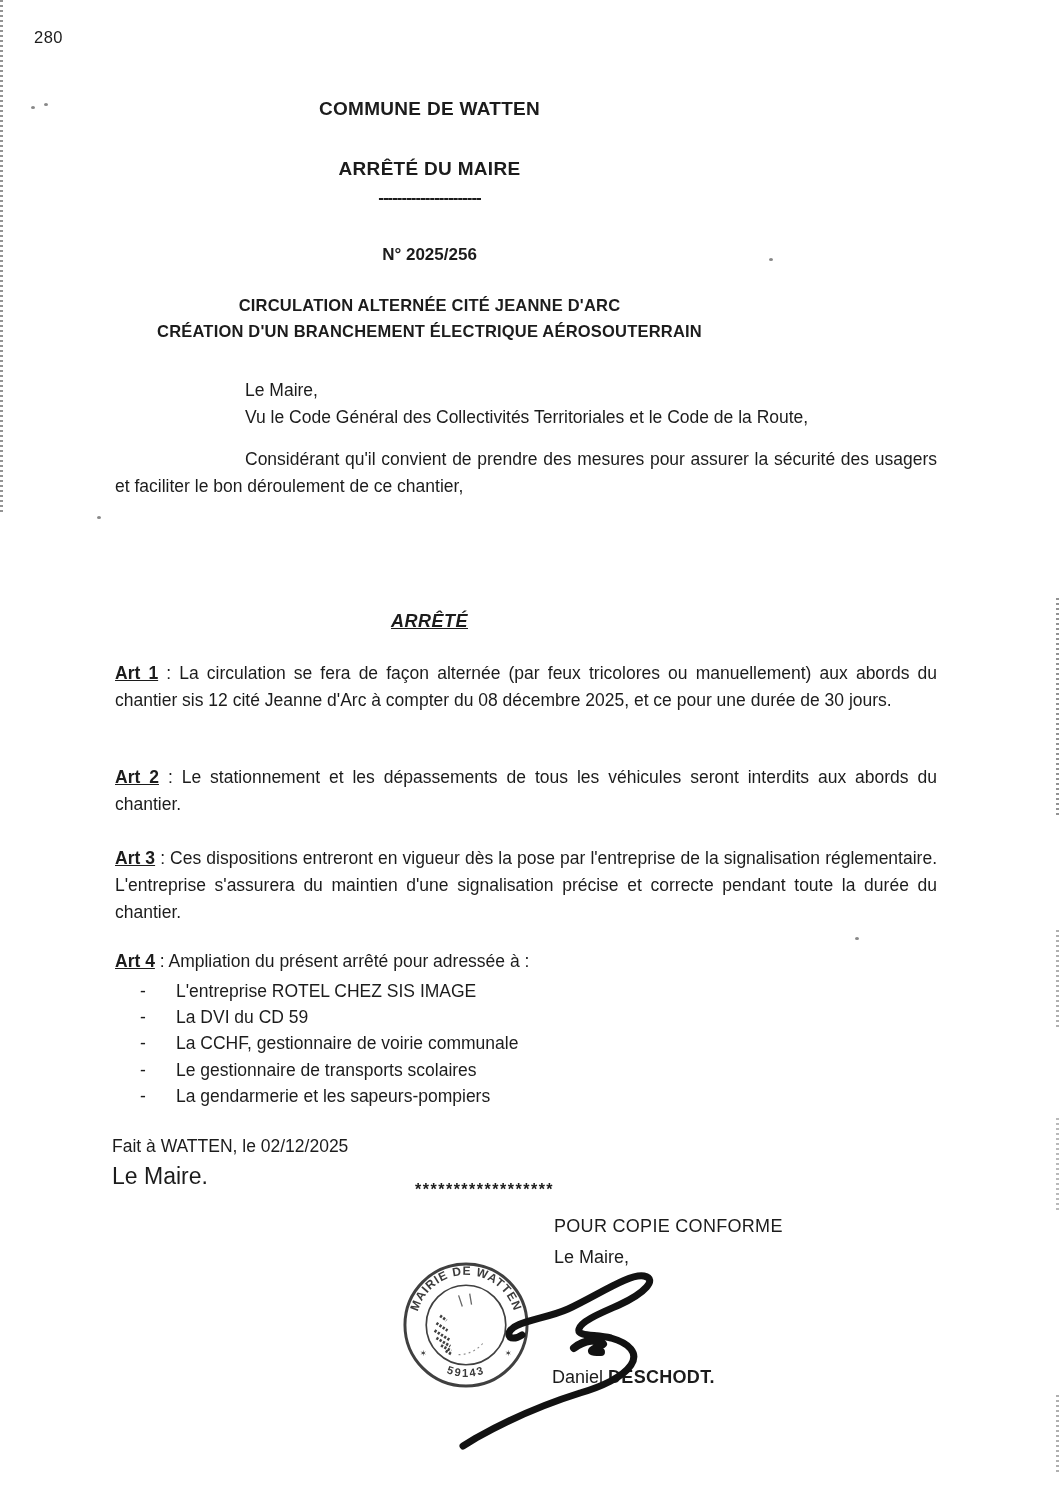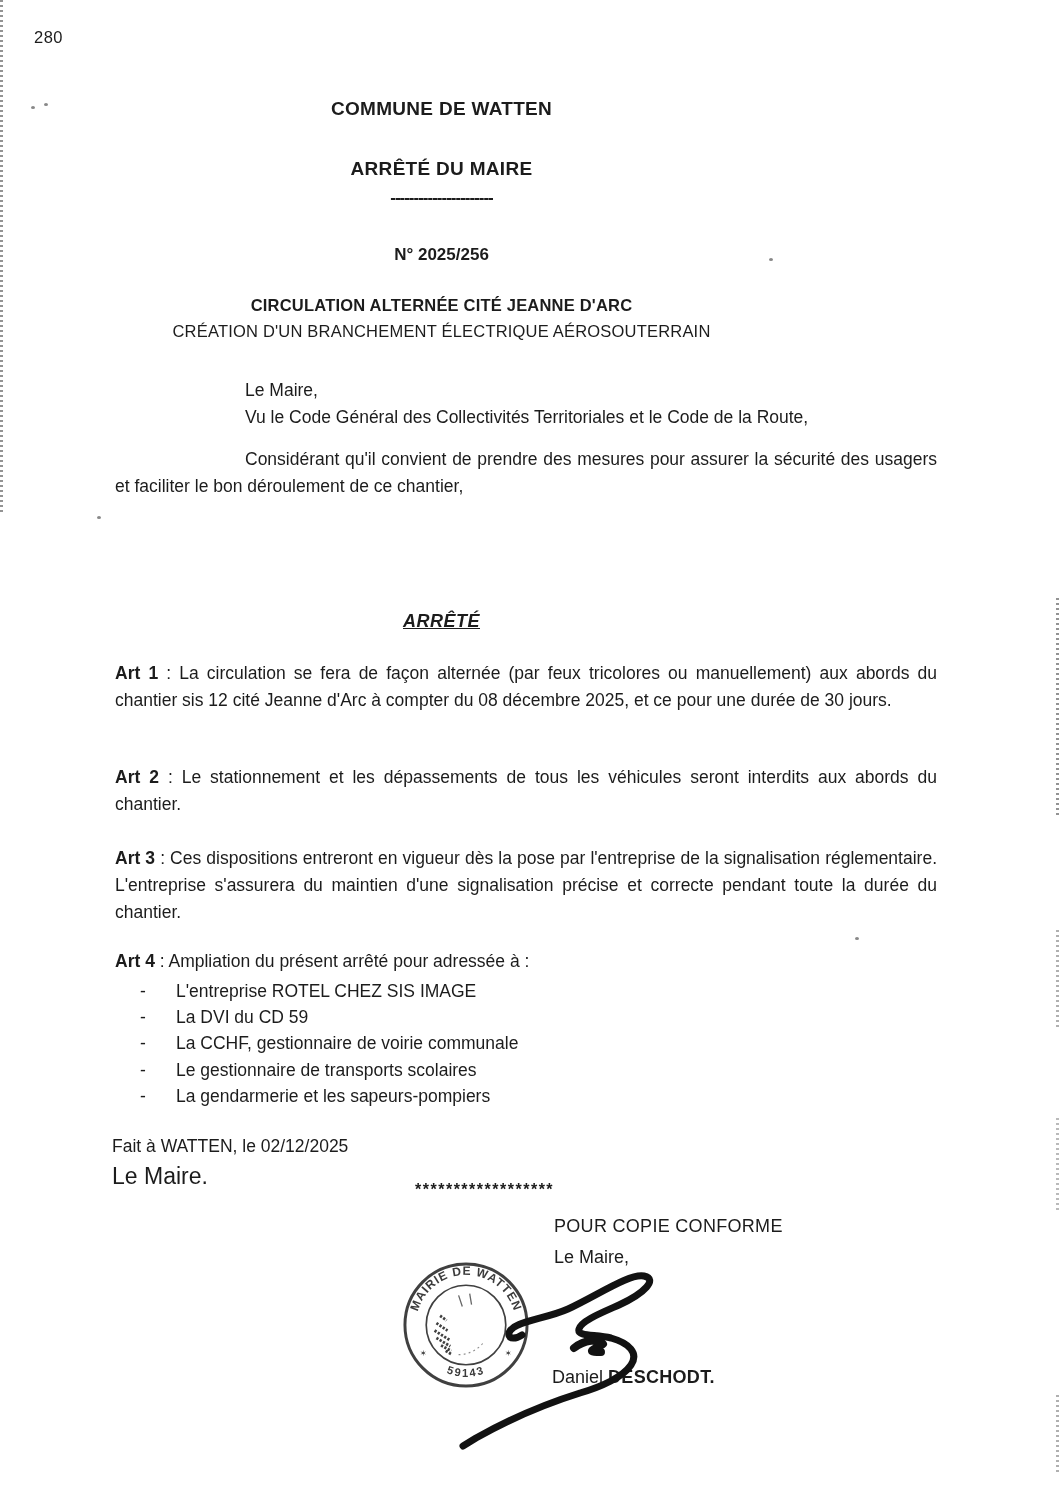--- a/index.html
+++ b/index.html
@@ -2,37 +2,37 @@
 <html><head>
 <meta charset="utf-8">
 <style>
   html,body{margin:0;padding:0;}
   body{
     width:1059px;height:1497px;position:relative;background:#ffffff;
     font-family:"Liberation Sans", sans-serif;color:#1c1c1c;overflow:hidden;
     -webkit-font-smoothing:none;
   }
   .abs{position:absolute;}
-  .center{left:12px;width:859px;text-align:center;}
+  .center{left:0;width:859px;text-align:center;}
   .body-text{font-size:17.5px;line-height:27px;}
   .page-num{left:34px;top:28px;font-size:16.5px;letter-spacing:.5px;text-align:center;}
   .h-commune{top:98px;font-size:19px;font-weight:bold;letter-spacing:.3px;}
   .h-arrete{top:158px;font-size:19px;font-weight:bold;letter-spacing:.3px;}
   .h-dashes{top:188px;font-size:17px;font-weight:bold;letter-spacing:-1px;}
   .h-numero{top:245px;font-size:17px;font-weight:bold;}
   .h-subject1{top:296px;font-size:16.5px;font-weight:bold;letter-spacing:.2px;}
-  .h-subject2{top:322px;font-size:16.5px;font-weight:normal;letter-spacing:.2px;}
+  .h-subject2{top:322px;font-size:16.5px;font-weight:bold;letter-spacing:.2px;}
   .lemaire{left:245px;top:377px;font-size:17.5px;}
   .vucode{left:245px;top:404px;font-size:17.5px;}
   .preamble-block{left:115px;top:446px;width:822px;}
   .preamble-block p{margin:0;text-align:justify;text-align-last:left;text-indent:130px;}
   .arrete-head{top:611px;font-size:18px;}
   .arrete-head span{font-weight:bold;font-style:italic;text-decoration:underline;letter-spacing:.5px;}
   .art{left:115px;width:822px;margin:0;text-align:justify;text-align-last:left;}
-  .art-label{font-weight:bold;margin-top:32px;}
+  .art-label{font-weight:bold;text-decoration:underline;margin-top:32px;}
   .art1{top:660px;}
   .art2{top:764px;}
   .art3{top:845px;}
   .art4{top:948px;text-align:left;}
   .ampliation{left:140px;top:978px;width:700px;font-size:17.5px;line-height:26.2px;}
   .ampliation .li{display:flex;}
   .ampliation .dash{width:36px;flex:0 0 36px;}
   .fait{left:112px;top:1136px;font-size:17.5px;}
   .signoff{left:112px;top:1163px;font-size:23px;}
   .stars-sep{left:415px;top:1181px;font-size:16px;font-weight:bold;letter-spacing:1.5px;}

